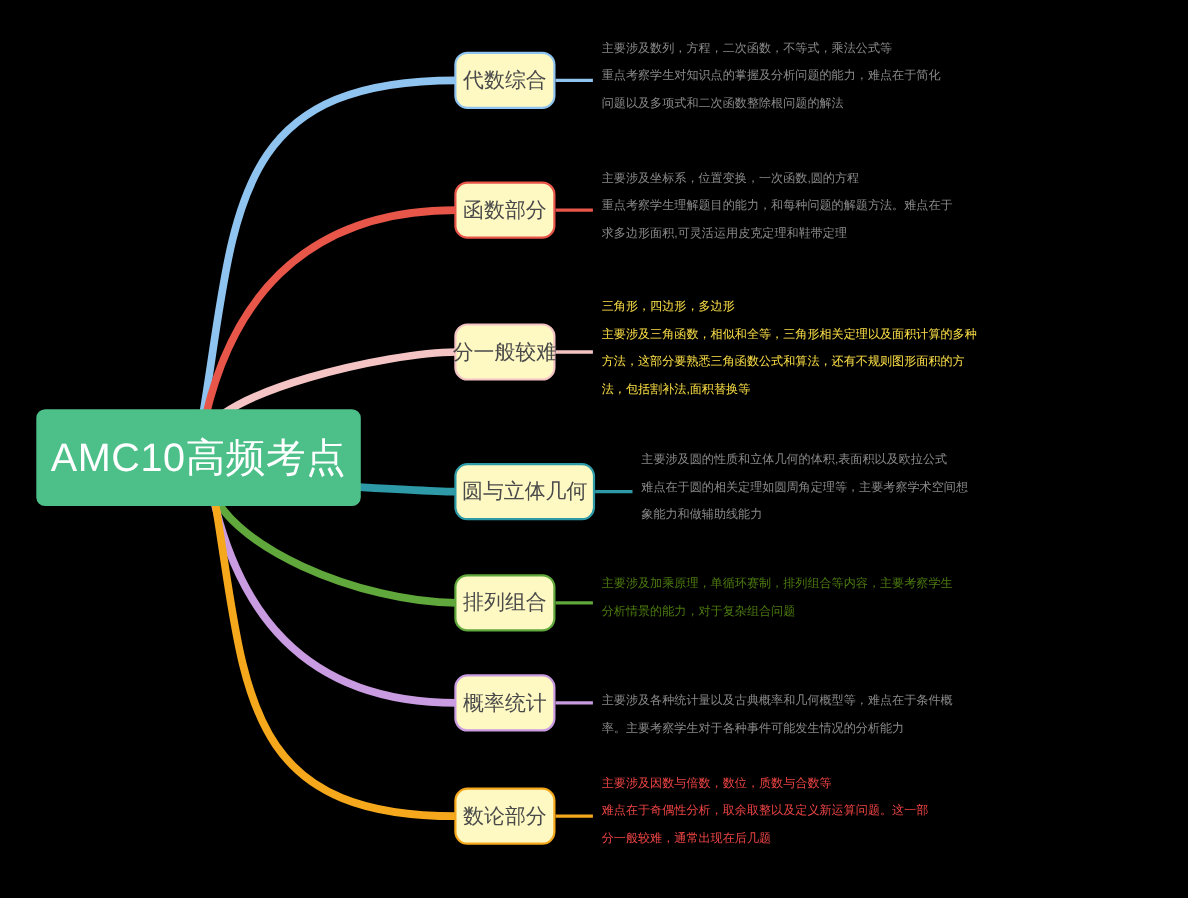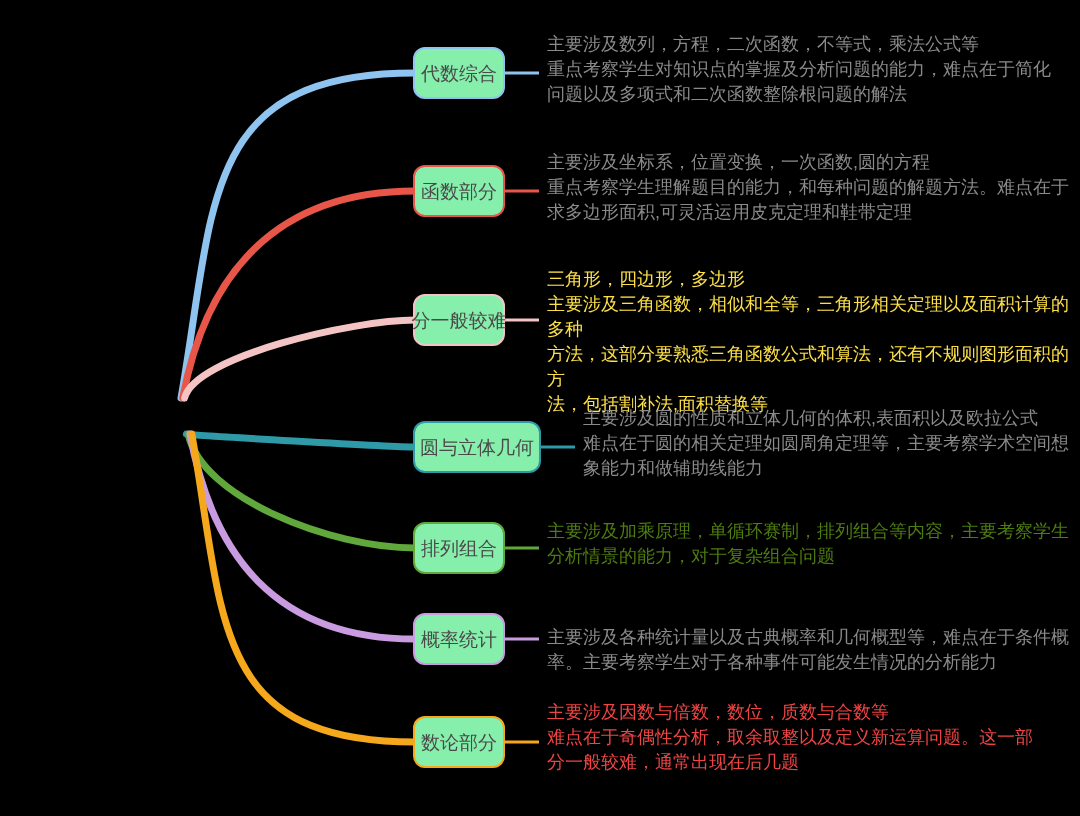--- a/index.html
+++ b/index.html
@@ -44,39 +44,39 @@
   }
   .root-label {
     color: #ffffff;
     font-size: 36px;
     letter-spacing: 0.5px;
     line-height: 1;
     white-space: nowrap;
   }
   .branch-node {
     position: absolute;
-    background: #86efac;
+    background: #fef9c3;
     border-radius: 12px;
     display: flex;
     align-items: center;
     justify-content: center;
     box-sizing: border-box;
     border: 2px solid #999;
     z-index: 6;
   }
   .branch-label {
     color: #4a4a4a;
     font-size: 19px;
     white-space: nowrap;
     line-height: 1;
   }
   .desc {
     position: absolute;
     color: #8a8a8a;
-    font-size: 18px;
+    font-size: 11px;
     line-height: 25px;
     white-space: pre-line;
     z-index: 4;
   }
 </style>
 </head>
 <body>
 
 <div id="mindmap">
 
@@ -90,20 +90,23 @@
       <path d="M 186.4 434 C 189.5 435.22, 393.78 447, 415 447" stroke="#2E9AA8" stroke-width="7" stroke-linecap="round" fill="none"></path>
       <path d="M 541 447 L 575 447" stroke="#2E9AA8" stroke-width="3" fill="none"></path>
       <path d="M 188.20000000000002 434 C 201.4 497.84000000000003, 331.15999999999997 548, 415 548" stroke="#61A83C" stroke-width="7" stroke-linecap="round" fill="none"></path>
       <path d="M 505 548 L 539 548" stroke="#61A83C" stroke-width="3" fill="none"></path>
       <path d="M 190 434 C 212.3 554.26, 274.74 639, 415 639" stroke="#C99BE0" stroke-width="7" stroke-linecap="round" fill="none"></path>
       <path d="M 505 639 L 539 639" stroke="#C99BE0" stroke-width="3" fill="none"></path>
       <path d="M 191.8 434 C 224.4 618.12, 210.88 742, 415 742" stroke="#F5A81C" stroke-width="7" stroke-linecap="round" fill="none"></path>
       <path d="M 505 742 L 539 742" stroke="#F5A81C" stroke-width="3" fill="none"></path>
     </svg>
 
+  <div class="root-node">
+    <span class="root-label">AMC10高频考点</span>
+  </div>
 
   <div id="branch-layer">
       <div class="branch-node" style="left: 413px; top: 47px; width: 92px; height: 52px; border-color: rgb(143, 196, 240);">
         <span class="branch-label">代数综合</span>
       </div>
       <div class="desc" style="left: 547px; top: 32px; color: rgb(138, 138, 138);">主要涉及数列，方程，二次函数，不等式，乘法公式等
 重点考察学生对知识点的掌握及分析问题的能力，难点在于简化
 问题以及多项式和二次函数整除根问题的解法</div>
       <div class="branch-node" style="left: 413px; top: 165px; width: 92px; height: 52px; border-color: rgb(232, 86, 74);">
         <span class="branch-label">函数部分</span>

